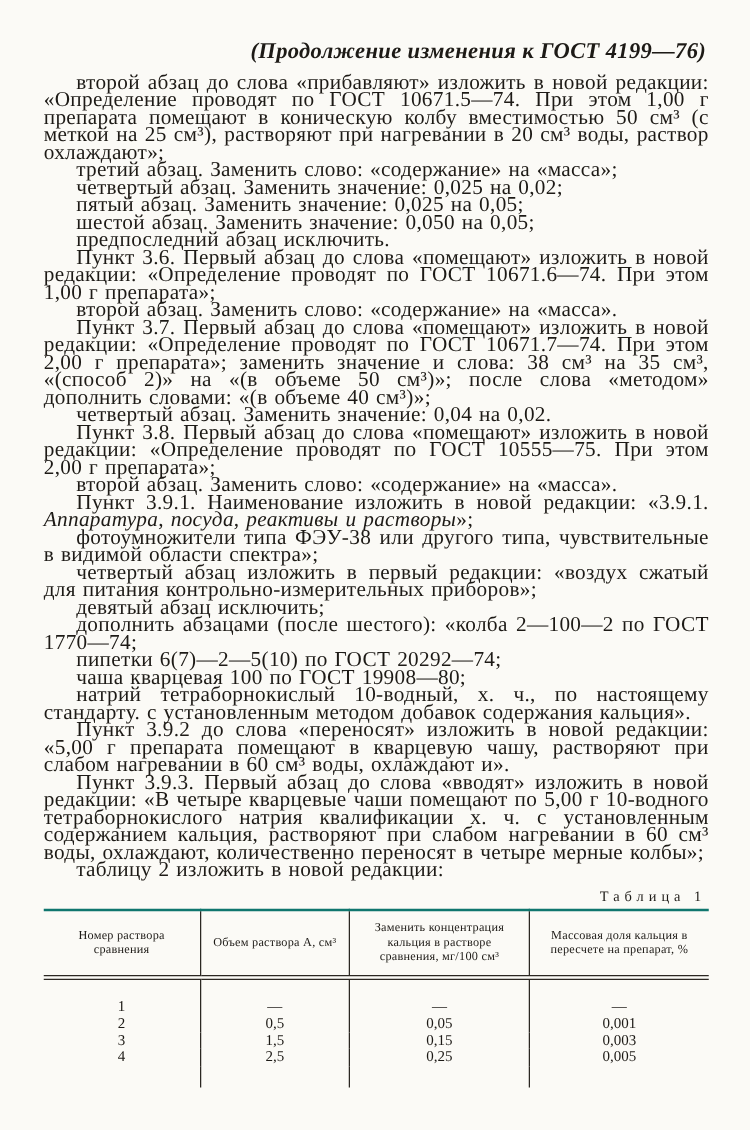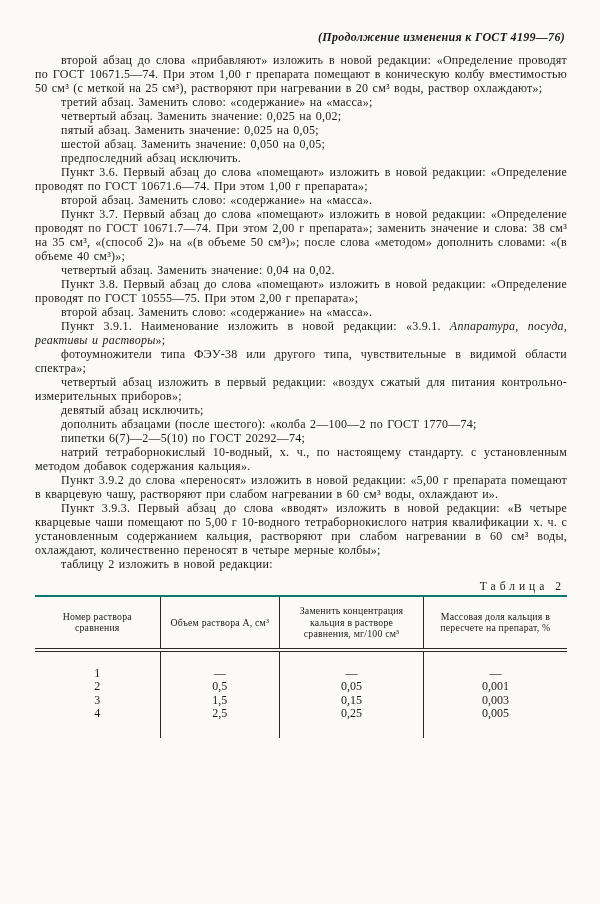--- a/index.html
+++ b/index.html
@@ -17,27 +17,27 @@
   .page {
     box-sizing: border-box;
     width: 600px;
     height: 904px;
     padding: 30px 33px 0 35px;
   }
   .header-note {
     text-align: right;
     font-style: italic;
     font-weight: bold;
-    font-size: 12px;
+    font-size: 18px;
     letter-spacing: 0.3px;
     margin: 0 2px 8px 0;
     white-space: nowrap;
   }
   .body-text {
-    font-size: 12px;
+    font-size: 17px;
     line-height: 14px;
     text-align: justify;
     letter-spacing: 0.25px;
     word-spacing: 1px;
   }
   .para {
     margin: 0;
     text-indent: 26px;
   }
   .italic {
@@ -100,27 +100,28 @@
       <p class="para"><span>Пункт 3.7. Первый абзац до слова «помещают» изложить в новой редакции: «Определение проводят по ГОСТ 10671.7—74. При этом 2,00 г препарата»; заменить значение и слова: 38 см³ на 35 см³, «(способ 2)» на «(в объеме 50 см³)»; после слова «методом» дополнить словами: «(в объеме 40 см³)»;</span></p>
       <p class="para"><span>четвертый абзац. Заменить значение: 0,04 на 0,02.</span></p>
       <p class="para"><span>Пункт 3.8. Первый абзац до слова «помещают» изложить в новой редакции: «Определение проводят по ГОСТ 10555—75. При этом 2,00 г препарата»;</span></p>
       <p class="para"><span>второй абзац. Заменить слово: «содержание» на «масса».</span></p>
       <p class="para"><span>Пункт 3.9.1. Наименование изложить в новой редакции: «3.9.1. </span><span class="italic">Аппаратура, посуда, реактивы и растворы</span><span>»;</span></p>
       <p class="para"><span>фотоумножители типа ФЭУ-38 или другого типа, чувствительные в видимой области спектра»;</span></p>
       <p class="para"><span>четвертый абзац изложить в первый редакции: «воздух сжатый для питания контрольно-измерительных приборов»;</span></p>
       <p class="para"><span>девятый абзац исключить;</span></p>
       <p class="para"><span>дополнить абзацами (после шестого): «колба 2—100—2 по ГОСТ 1770—74;</span></p>
       <p class="para"><span>пипетки 6(7)—2—5(10) по ГОСТ 20292—74;</span></p>
+      <p class="para"><span>чаша кварцевая 100 по ГОСТ 19908—80;</span></p>
       <p class="para"><span>натрий тетраборнокислый 10-водный, х. ч., по настоящему стандарту. с установленным методом добавок содержания кальция».</span></p>
       <p class="para"><span>Пункт 3.9.2 до слова «переносят» изложить в новой редакции: «5,00 г препарата помещают в кварцевую чашу, растворяют при слабом нагревании в 60 см³ воды, охлаждают и».</span></p>
       <p class="para"><span>Пункт 3.9.3. Первый абзац до слова «вводят» изложить в новой редакции: «В четыре кварцевые чаши помещают по 5,00 г 10-водного тетраборнокислого натрия квалификации х. ч. с установленным содержанием кальция, растворяют при слабом нагревании в 60 см³ воды, охлаждают, количественно переносят в четыре мерные колбы»;</span></p>
       <p class="para"><span>таблицу 2 изложить в новой редакции:</span></p>
     </div>
 
-  <div class="table-label">Таблица 2</div>
+  <div class="table-label">Таблица 1</div>
 
   <table class="ref-table" id="ref-table">
     <colgroup id="ref-colgroup">
         <col style="width: 23.5%;">
         <col style="width: 22.5%;">
         <col style="width: 27%;">
         <col style="width: 27%;">
       </colgroup>
     <thead>
         <tr id="ref-thead-row">

